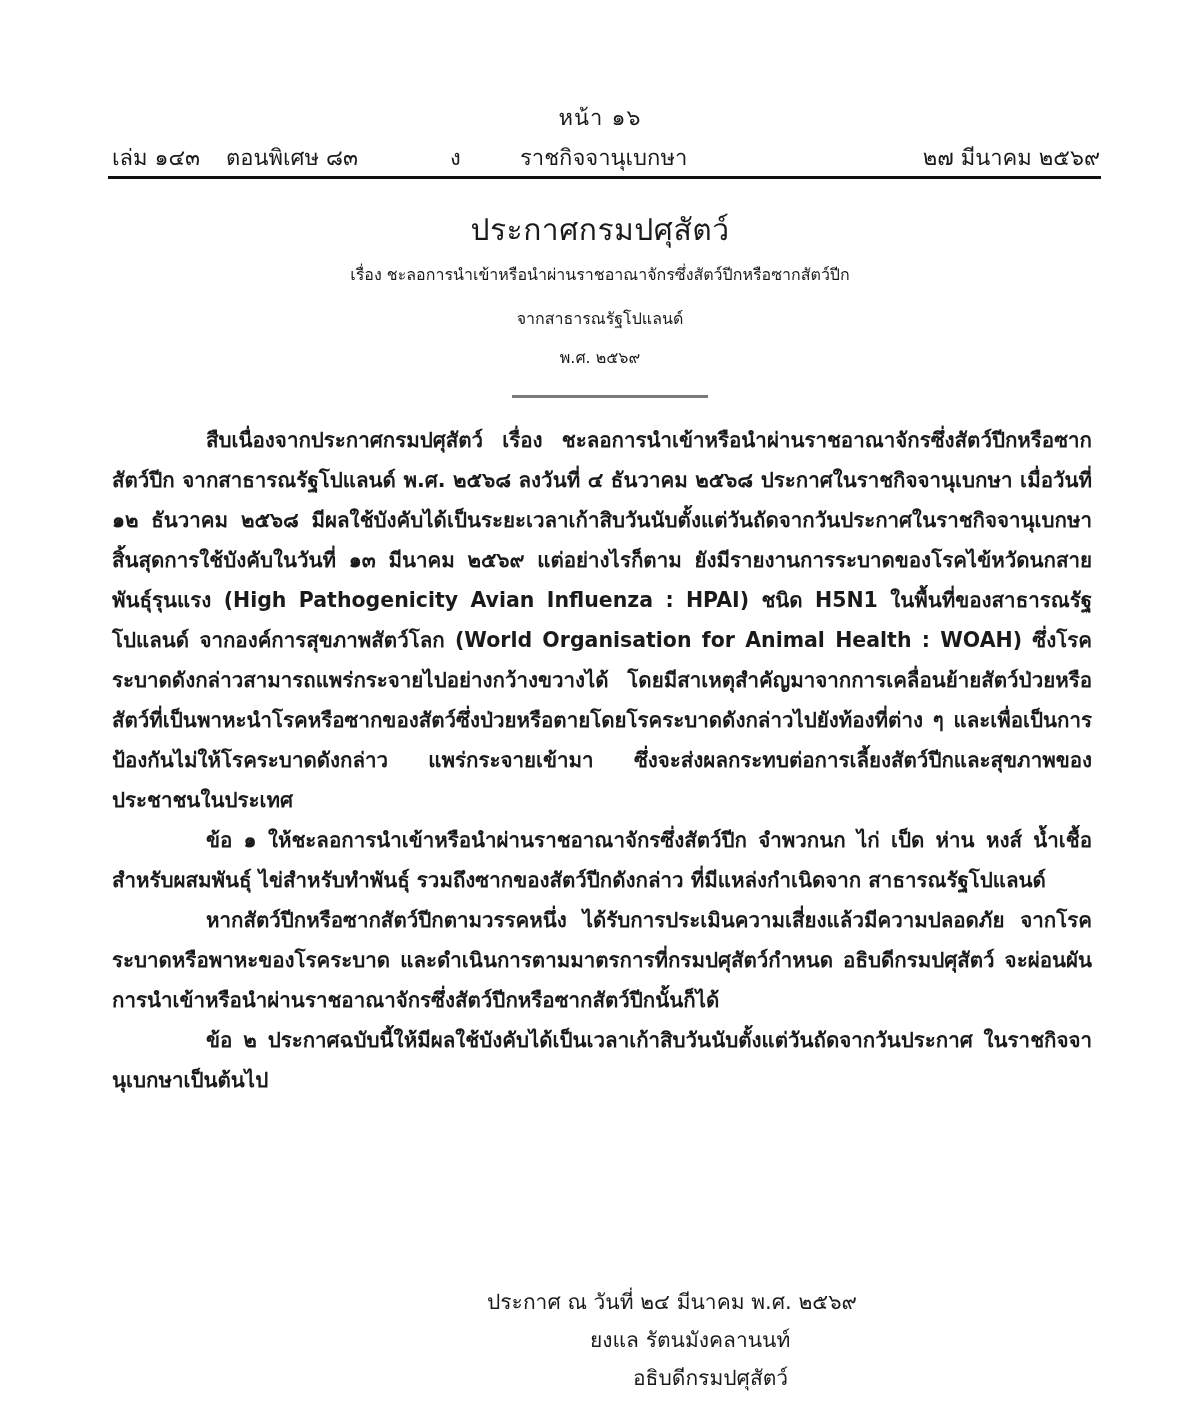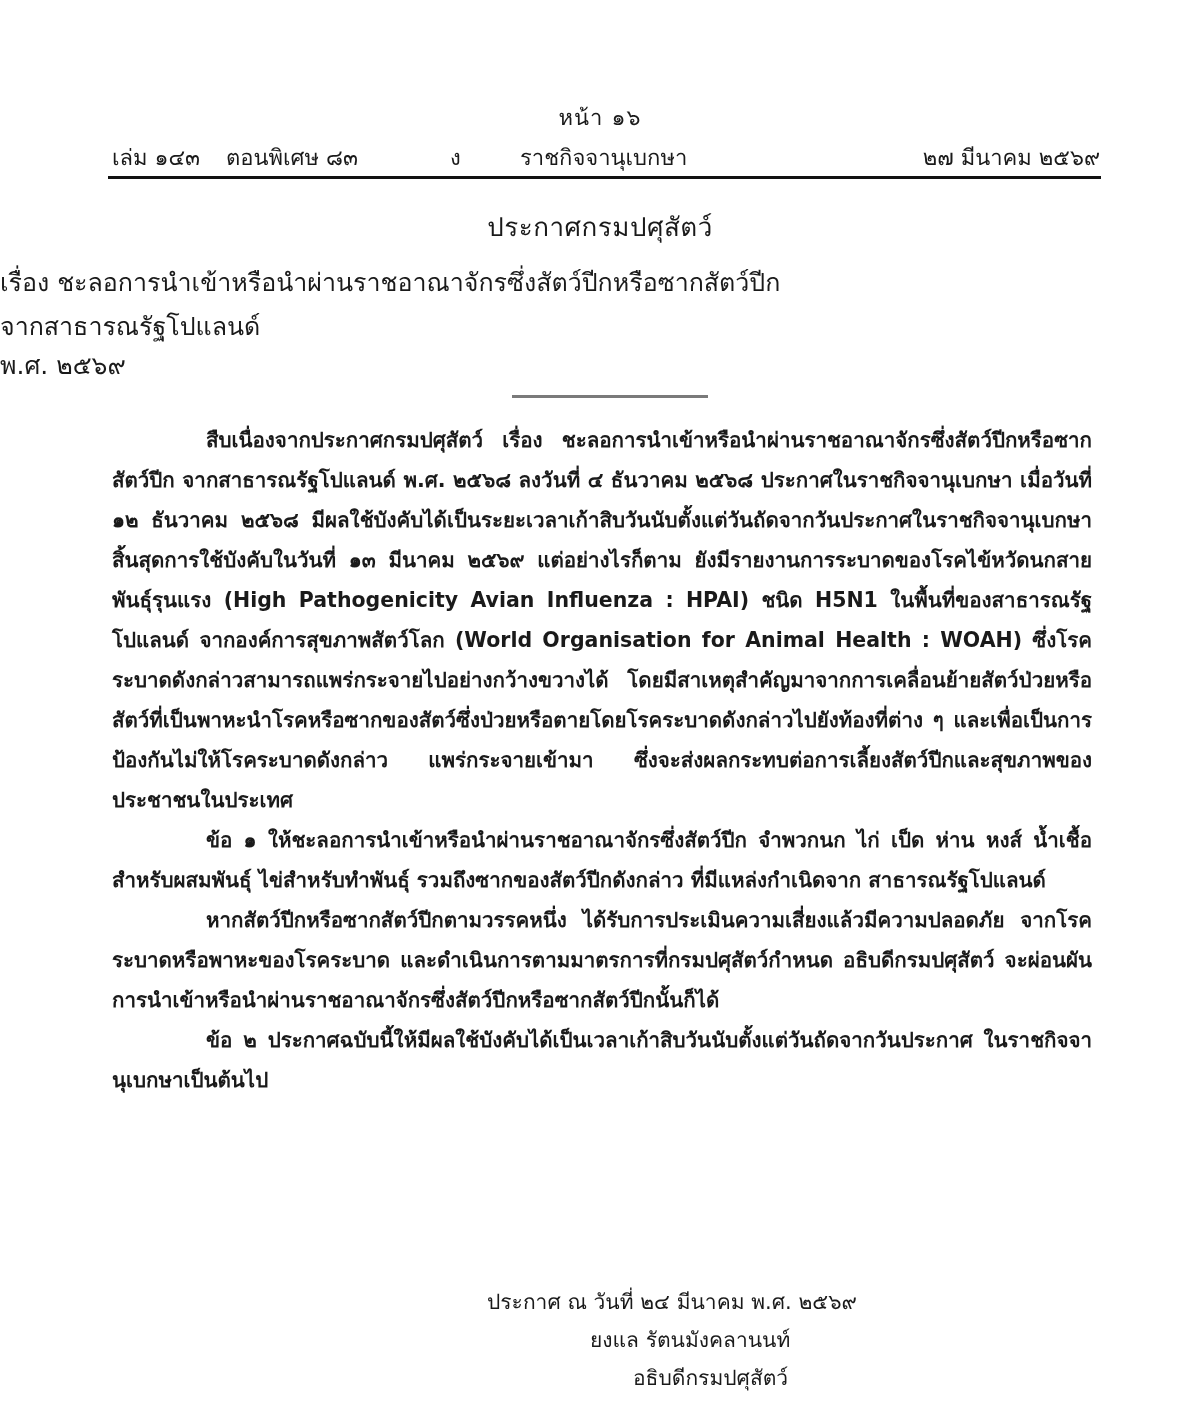--- a/index.html
+++ b/index.html
@@ -16,24 +16,24 @@
     .hdr {
       position: absolute; top: 140px; left: 112px; width: 988px; height: 30px;
       font-size: 22px;
     }
     .hdr span { position: absolute; top: 0; white-space: nowrap; }
     .hdr-rule {
       position: absolute; top: 176px; left: 108px; width: 993px; height: 3px; background: #111;
     }
     .title {
       position: absolute; top: 206px; left: 0; width: 1200px; text-align: center;
-      font-size: 26px; letter-spacing: 0.5px;
+      font-size: 30px; letter-spacing: 0.5px;
     }
     .subtitle {
-      position: absolute; left: 0; width: 1200px; font-size: 25px;
+      position: absolute; left: 0; width: 1200px; text-align: center; font-size: 16px;
     }
     .short-rule {
       position: absolute; top: 395px; left: 512px; width: 196px; height: 3px; background: #7a7a7a;
     }
     .body-text {
       position: absolute; left: 112px; width: 980px; font-size: 20.5px; line-height: 40px;
       text-align: justify; text-align-last: justify;
     }
     .body-text p { margin: 0; text-indent: 94px; font-weight: bold; }
     .body-text p.last { text-align-last: left; }

